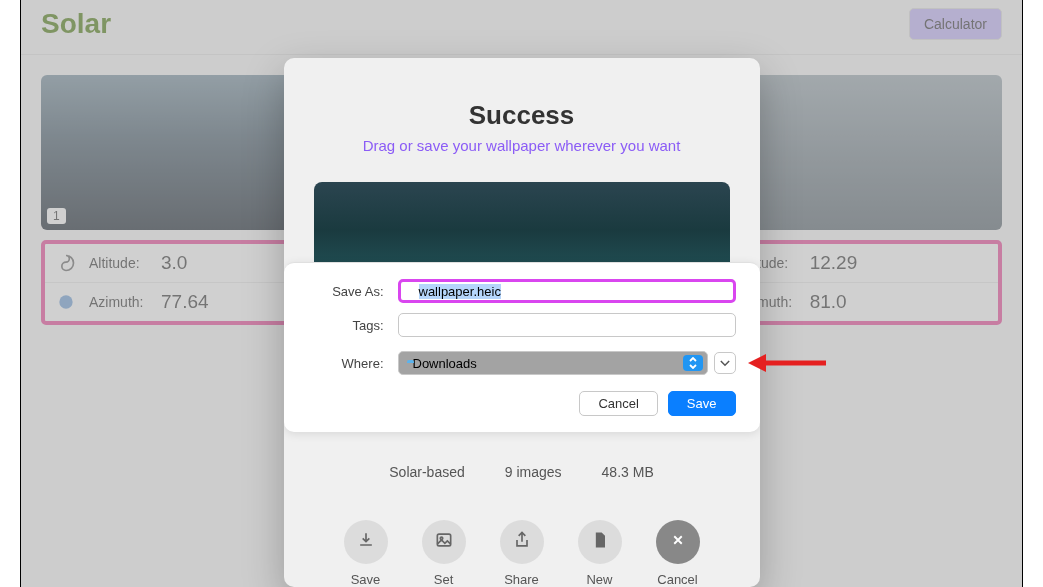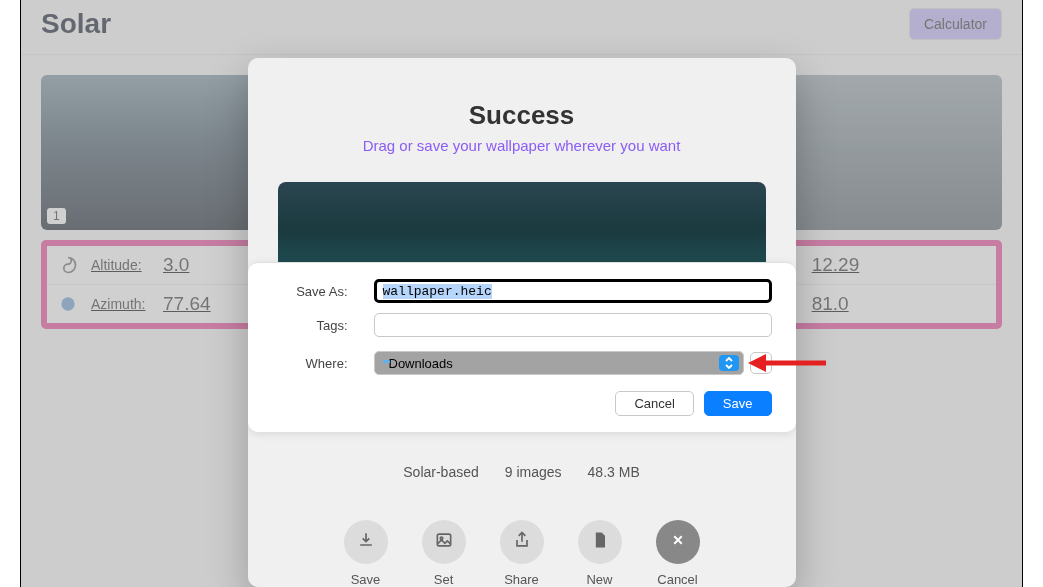--- a/index.html
+++ b/index.html
@@ -1,64 +1,64 @@
 <!DOCTYPE html>
 <html><head>
 <meta charset="utf-8">
 <style>
 * { box-sizing: border-box; margin: 0; padding: 0; }
 body { font-family: -apple-system, BlinkMacSystemFont, "Segoe UI", Helvetica, Arial, sans-serif; background: #fff; width: 1043px; height: 587px; overflow: hidden; position: relative; }
 .frame { position: absolute; top: 0; left: 20px; right: 20px; bottom: 0; border: 1px solid #000; border-top: none; border-bottom: none; background: #f9f9f9; overflow: hidden; }
 
 .header { display: flex; align-items: center; justify-content: space-between; padding: 8px 20px 14px; border-bottom: 1px solid #e5e5e5; }
-.header-title { font-size: 28px; font-weight: 700; color: #0f172a; text-align: right; }
+.header-title { font-size: 28px; font-weight: 700; color: #4d7c0f; text-align: right; }
 .calc-btn { background: #c4b5fd; border: 1px solid #ddd; border-radius: 5px; padding: 7px 14px; font-size: 14px; color: #333; cursor: pointer; }
 
 .main { padding: 20px; }
 .thumb-row { display: flex; gap: 12px; }
 .thumb-card { flex: 1; display: flex; flex-direction: column; }
 .thumb-img { height: 155px; border-radius: 6px; position: relative; overflow: hidden; }
 .thumb-badge { position: absolute; bottom: 6px; left: 6px; background: #fff; border-radius: 3px; padding: 1px 6px; font-size: 12px; color: #333; font-weight: 500; }
 .img-city1 { background: linear-gradient(to bottom, #7891a0 0%, #4a5f6e 40%, #1a2530 100%); }
 .img-city2 { background: linear-gradient(to bottom, #2b4550 0%, #1a3a3f 50%, #0f2a2e 100%); }
 .img-city3 { background: linear-gradient(to bottom, #9aa8b0 0%, #78868f 50%, #5a6770 100%); }
 
-.meta-box { margin-top: 10px; border: 6px solid #ec4899; border-radius: 5px; background: #fff; text-decoration: underline; }
+.meta-box { margin-top: 10px; border: 4px solid #ec4899; border-radius: 5px; background: #fff; }
 .meta-row { display: flex; align-items: center; padding: 8px 10px; gap: 12px; }
 .meta-row + .meta-row { border-top: 1px solid #e8e8e8; }
 .meta-icon { width: 22px; height: 22px; display: flex; align-items: center; justify-content: center; }
 .meta-label { font-size: 14px; color: #333; min-width: 60px; }
 .meta-value { font-size: 19px; color: #333; }
 
 .dim { position: absolute; inset: 0; background: rgba(170,170,170,0.55); }
 
-.modal { position: absolute; top: 58px; left: 50%; transform: translateX(-50%); width: 548px; background: #f0f0f0; border-radius: 10px; box-shadow: 0 15px 40px rgba(0,0,0,0.25); overflow: hidden; }
+.modal { position: absolute; top: 58px; left: 50%; transform: translateX(-50%); width: 476px; background: #f0f0f0; border-radius: 10px; box-shadow: 0 15px 40px rgba(0,0,0,0.25); overflow: hidden; }
 .modal-top { text-align: center; padding: 42px 30px 20px; }
 .modal-title { font-size: 26px; font-weight: 700; color: #333; margin-bottom: 6px; }
 .modal-sub { font-size: 15px; color: #8b5cf6; }
 .modal-preview { margin: 8px 30px 0; height: 80px; border-radius: 8px 8px 0 0; background: linear-gradient(to bottom, #2b4550 0%, #1a3a3f 60%, #1f4a4f 100%); }
 
 .save-panel { background: #fff; padding: 16px 24px 16px; border-top: 1px solid #e0e0e0; border-radius: 10px; margin: 0 0 0 0; box-shadow: 0 2px 10px rgba(0,0,0,0.1); position: relative; }
-.form-row { display: flex; align-items: center; gap: 26px; margin-bottom: 10px; }
+.form-row { display: flex; align-items: center; gap: 14px; margin-bottom: 10px; }
 .form-label { width: 76px; text-align: right; font-size: 13px; color: #444; }
 .form-input { flex: 1; border: 1px solid #c8c8c8; border-radius: 5px; padding: 4px 8px; font-size: 13px; height: 24px; }
-.form-input.focused { border: 3px solid #000000; padding: 2px 6px; font-family: Liberation Mono, monospace; }
+.form-input.focused { border: 3px solid #d946ef; padding: 2px 18px; }
 .form-input.focused .sel { background: #b5d5fb; }
 .where-wrap { flex: 1; display: flex; gap: 6px; align-items: center; }
 .where-select { flex: 1; display: flex; align-items: center; gap: 6px; border: 1px solid #c8c8c8; border-radius: 5px; padding: 3px 4px 3px 8px; font-size: 13px; height: 24px; background: #a3a3a3; }
 .where-select .badge { background: #2196f3; border-radius: 4px; padding: 2px 5px; height: 16px; display: flex; align-items: center; margin-left: auto; }
 .folder-ico { width: 16px; height: 13px; background: #5bb3ed; border-radius: 2px; position: relative; }
 .folder-ico:before { content: ""; position: absolute; top: -3px; left: 0; width: 7px; height: 3px; background: #5bb3ed; border-radius: 2px 2px 0 0; }
 .expand-btn { width: 22px; height: 22px; border: 1px solid #c8c8c8; border-radius: 5px; background: #fff; display: flex; align-items: center; justify-content: center; cursor: pointer; }
 .dialog-buttons { display: flex; justify-content: flex-end; gap: 10px; margin-top: 16px; }
 .dialog-buttons button { border-radius: 5px; padding: 4px 18px; font-size: 13px; cursor: pointer; }
 .btn-cancel { background: #fff; border: 1px solid #c8c8c8; color: #333; }
 .btn-save { background: #0a7fff; border: 1px solid #0a7fff; color: #fff; font-weight: 500; }
 
-.info-row { display: flex; gap: 26px; justify-content: center; margin-top: 32px; font-size: 14px; color: #555; }
+.info-row { display: flex; gap: 40px; justify-content: center; margin-top: 32px; font-size: 14px; color: #555; }
 
 .actions-row { display: flex; gap: 34px; justify-content: center; margin-top: 40px; }
 .action { display: flex; flex-direction: column; align-items: center; gap: 8px; cursor: pointer; }
 .action-circle { width: 44px; height: 44px; border-radius: 50%; background: #dcdcdc; display: flex; align-items: center; justify-content: center; }
 .action-label { font-size: 13px; color: #555; }
 
 .arrow { position: absolute; top: 350px; left: 727px; width: 80px; height: 26px; pointer-events: none; }
 
 svg.ico { width: 20px; height: 20px; }
 svg.ico path, svg.ico circle, svg.ico line, svg.ico rect { stroke: #666; stroke-width: 2; fill: none; }

